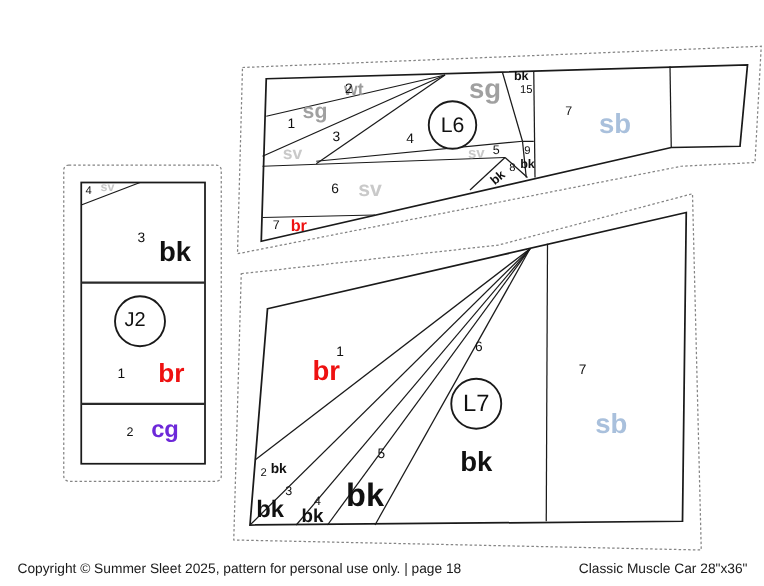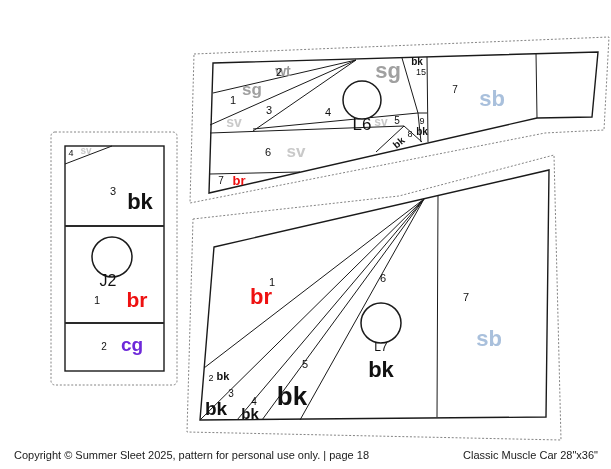--- a/index.html
+++ b/index.html
@@ -3,21 +3,21 @@
 <meta charset="utf-8">
 <style>
   html,body{margin:0;padding:0;background:#fff;}
   #page{position:relative;width:611px;height:469px;background:#ffffff;overflow:hidden;
         font-family:"Liberation Sans",sans-serif;}
   svg.geom{position:absolute;left:0;top:0;}
   .lbl{position:absolute;transform:translate(-50%,-50%);line-height:1;white-space:nowrap;
        color:#111;font-family:"Liberation Sans",sans-serif;}
   .num{font-weight:400;color:#111;}
   .code{font-weight:700;letter-spacing:0px;}
-  .unit{font-weight:400;color:#111;margin-top:24px;}
+  .unit{font-weight:400;color:#111;}
   .rot{transform:translate(-50%,-50%) rotate(-40deg);}
   .footer{position:absolute;font-size:11px;color:#1a1a1a;transform:none;}
 </style>
 </head>
 <body>
 
 <div id="page">
 
   <svg class="geom" width="611" height="469" viewBox="0 0 611 469">
 
@@ -100,21 +100,21 @@
   <span class="lbl code" style="left: 261px; top: 297px; font-size: 22px; color: rgb(238, 17, 17);">br</span>
   <span class="lbl num" style="left:211px;top:378px;font-size:9px">2</span>
   <span class="lbl code" style="left: 223px; top: 376px; font-size: 11px; color: rgb(17, 17, 17);">bk</span>
   <span class="lbl num" style="left:231px;top:394px;font-size:10px">3</span>
   <span class="lbl code" style="left: 216px; top: 408px; font-size: 19px; color: rgb(17, 17, 17);">bk</span>
   <span class="lbl num" style="left:254px;top:402px;font-size:10px">4</span>
   <span class="lbl code" style="left: 250px; top: 413px; font-size: 15px; color: rgb(17, 17, 17);">bk</span>
   <span class="lbl num" style="left:305px;top:364px;font-size:11px">5</span>
   <span class="lbl code" style="left: 292px; top: 396px; font-size: 26px; color: rgb(17, 17, 17);">bk</span>
   <span class="lbl num" style="left:383px;top:278px;font-size:11px">6</span>
-  <span class="lbl unit" style="left:381px;top:323px;font-size:12px">L7</span>
+  <span class="lbl unit" style="left:381px;top:323px;font-size:19px">L7</span>
   <span class="lbl code" style="left: 381px; top: 370px; font-size: 22px; color: rgb(17, 17, 17);">bk</span>
   <span class="lbl num" style="left:466px;top:297px;font-size:11px">7</span>
   <span class="lbl code" style="left: 489px; top: 339px; font-size: 22px; color: rgb(169, 192, 220);">sb</span>
 
   <span class="footer" style="left:14px;top:449px">Copyright © Summer Sleet 2025, pattern for personal use only. | page 18</span>
   <span class="footer" style="right:13px;top:449px">Classic Muscle Car 28"x36"</span>
 
 </div>
 
 </body></html>

